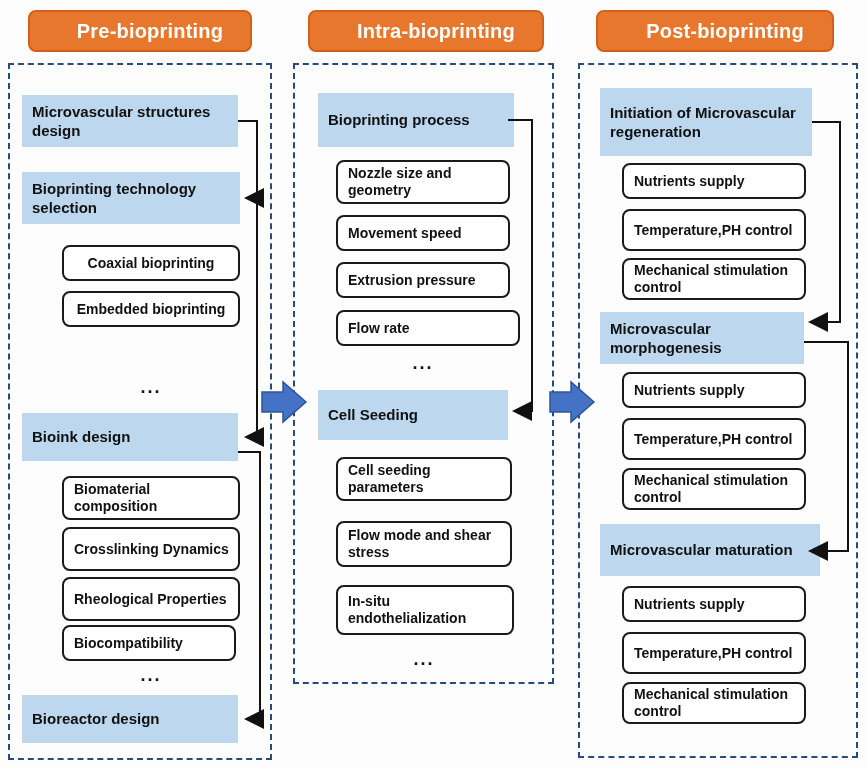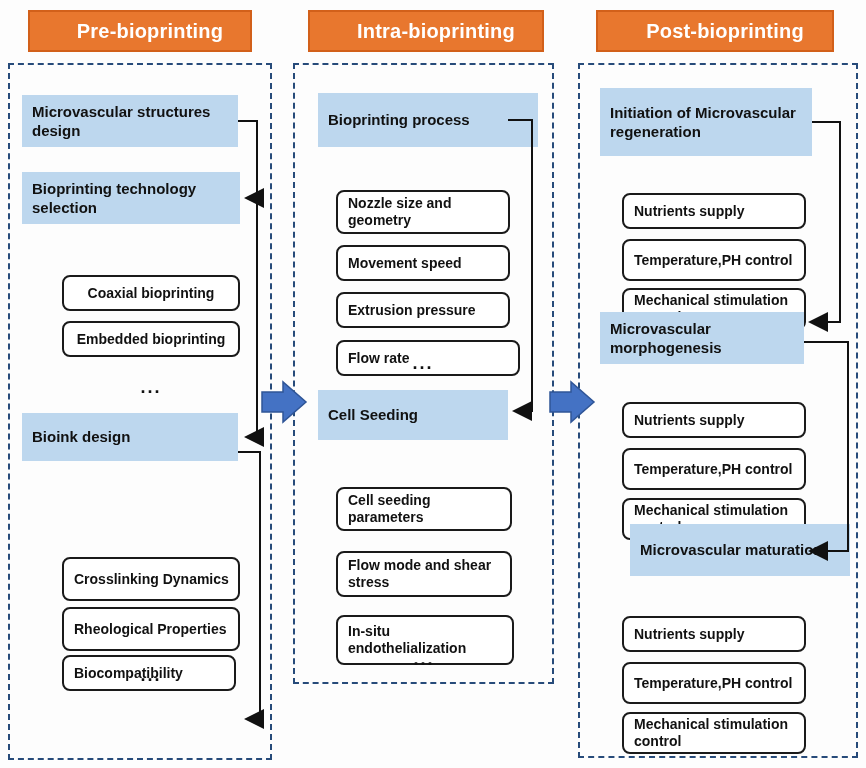--- a/index.html
+++ b/index.html
@@ -9,32 +9,32 @@
     --connector-color:#111111; --canvas-bg:#FDFDFD;
   }
   *{box-sizing:border-box;margin:0;padding:0;}
   html,body{background:#fff;}
   .canvas{
     position:relative;width:866px;height:768px;background:var(--canvas-bg);
     font-family:"Liberation Sans",sans-serif;color:#111;overflow:hidden;
   }
   .header-pill{
     position:absolute;background:var(--header-bg);border:2px solid var(--header-border);
-    border-radius:0;color:var(--header-text);font-weight:bold;font-size:20px;
+    border-radius:8px;color:var(--header-text);font-weight:bold;font-size:20px;
     display:flex;align-items:center;justify-content:center;letter-spacing:.2px;padding-left:20px;
   }
   .dashed-box{position:absolute;border:2px dashed var(--dashed-border);}
   .stage{
     position:absolute;background:var(--stage-bg);display:flex;align-items:center;
     font-weight:bold;font-size:15px;line-height:1.3;padding:4px 8px 4px 10px;
   }
   .item{
     position:absolute;background:var(--item-bg);border:2px solid var(--item-border);
     border-radius:8px;display:flex;align-items:center;font-weight:bold;font-size:14px;
-    line-height:1.2;padding:2px 8px 2px 10px;margin-top:30px;
+    line-height:1.2;padding:2px 8px 2px 10px;
   }
   .item.center{justify-content:center;padding:2px 4px;}
   .more{
     position:absolute;font-weight:bold;font-size:18px;text-align:center;
     letter-spacing:2px;line-height:1;
   }
   svg.overlay{position:absolute;left:0;top:0;pointer-events:none;}
   .connector{fill:none;stroke:var(--connector-color);stroke-width:2;}
   .flow-arrow{fill:var(--flow-arrow-fill);stroke:var(--flow-arrow-stroke);stroke-width:1.5;}
 </style>
@@ -53,27 +53,29 @@
 
   <div class="stage" style="left:22px;top:95px;width:216px;height:52px">Microvascular structures design</div>
   <div class="stage" style="left:22px;top:172px;width:218px;height:52px">Bioprinting technology selection</div>
 
   <div class="item center" style="left:62px;top:245px;width:178px;height:36px">Coaxial bioprinting</div>
   <div class="item center" style="left:62px;top:291px;width:178px;height:36px">Embedded bioprinting</div>
   <div class="more" style="left:62px;top:378px;width:178px">...</div>
 
   <div class="stage" style="left:22px;top:413px;width:216px;height:48px">Bioink design</div>
 
+  <div class="item" style="left:62px;top:476px;width:178px;height:44px">Biomaterial composition</div>
   <div class="item" style="left:62px;top:527px;width:178px;height:44px">Crosslinking Dynamics</div>
   <div class="item" style="left:62px;top:577px;width:178px;height:44px">Rheological Properties</div>
   <div class="item" style="left:62px;top:625px;width:174px;height:36px">Biocompatibility</div>
   <div class="more" style="left:62px;top:666px;width:178px">...</div>
 
+  <div class="stage" style="left:22px;top:695px;width:216px;height:48px">Bioreactor design</div>
 
-  <div class="stage" style="left:318px;top:93px;width:220px;height:54px">Bioprinting process</div>
+  <div class="stage" style="left:318px;top:93px;width:196px;height:54px">Bioprinting process</div>
 
   <div class="item" style="left:336px;top:160px;width:174px;height:44px">Nozzle size and geometry</div>
   <div class="item" style="left:336px;top:215px;width:174px;height:36px">Movement speed</div>
   <div class="item" style="left:336px;top:262px;width:174px;height:36px">Extrusion pressure</div>
   <div class="item" style="left:336px;top:310px;width:184px;height:36px">Flow rate</div>
   <div class="more" style="left:336px;top:354px;width:174px">...</div>
 
   <div class="stage" style="left:318px;top:390px;width:190px;height:50px">Cell Seeding</div>
 
   <div class="item" style="left:336px;top:521px;width:176px;height:46px">Flow mode and shear stress</div>
@@ -84,21 +86,21 @@
   <div class="stage" style="left:600px;top:88px;width:212px;height:68px">Initiation of Microvascular regeneration</div>
   <div class="item" style="left:622px;top:163px;width:184px;height:36px">Nutrients supply</div>
   <div class="item" style="left:622px;top:209px;width:184px;height:42px">Temperature,PH control</div>
   <div class="item" style="left:622px;top:258px;width:184px;height:42px">Mechanical stimulation control</div>
 
   <div class="stage" style="left:600px;top:312px;width:204px;height:52px">Microvascular morphogenesis</div>
   <div class="item" style="left:622px;top:372px;width:184px;height:36px">Nutrients supply</div>
   <div class="item" style="left:622px;top:418px;width:184px;height:42px">Temperature,PH control</div>
   <div class="item" style="left:622px;top:468px;width:184px;height:42px">Mechanical stimulation control</div>
 
-  <div class="stage" style="left:630px;top:524px;width:220px;height:52px">Microvascular maturation</div>
+  <div class="stage" style="left:600px;top:524px;width:220px;height:52px">Microvascular maturation</div>
   <div class="item" style="left:622px;top:586px;width:184px;height:36px">Nutrients supply</div>
   <div class="item" style="left:622px;top:632px;width:184px;height:42px">Temperature,PH control</div>
   <div class="item" style="left:622px;top:682px;width:184px;height:42px">Mechanical stimulation control</div>
 
   <svg class="overlay" width="866" height="768" viewBox="0 0 866 768">
     <defs>
       <marker id="ah" markerWidth="11" markerHeight="10" refX="9" refY="5" orient="auto">
         <path d="M0,0 L10,5 L0,10 z" fill="#111111"></path>
       </marker>
     </defs>

